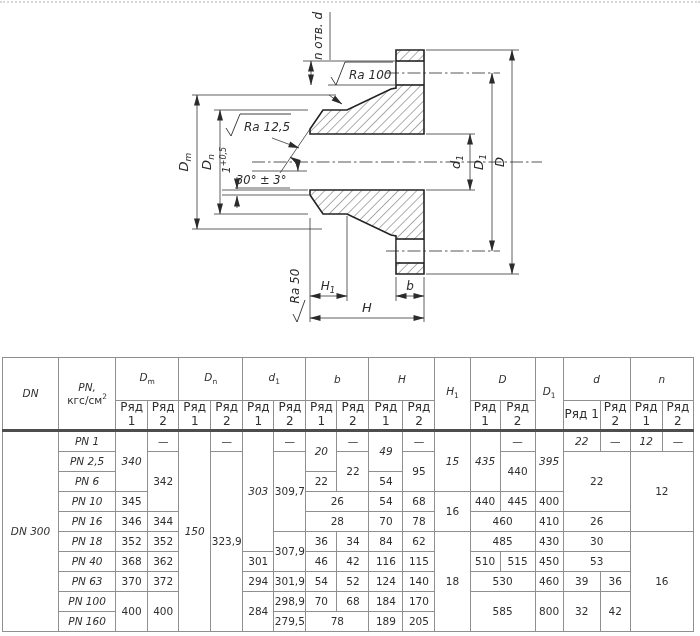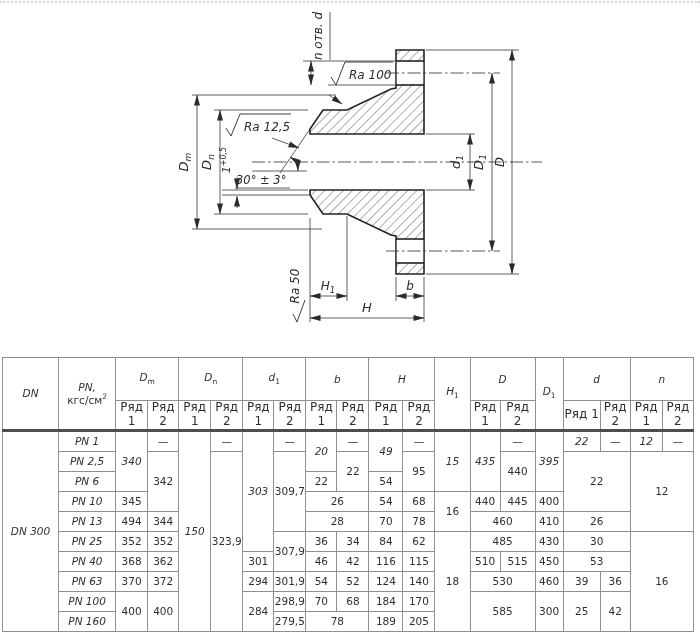--- a/index.html
+++ b/index.html
@@ -237,32 +237,32 @@
         <td>345</td>
         <td colspan="2">26</td>
         <td>54</td>
         <td>68</td>
         <td rowspan="2">16</td>
         <td>440</td>
         <td>445</td>
         <td>400</td>
       </tr>
       <tr>
-        <td class="it">PN 13</td>
-        <td>494</td>
+        <td class="it">PN 16</td>
+        <td>346</td>
         <td>344</td>
         <td colspan="2">28</td>
         <td>70</td>
         <td>78</td>
         <td colspan="2">460</td>
         <td>410</td>
         <td colspan="2">26</td>
       </tr>
       <tr>
-        <td class="it">PN 25</td>
+        <td class="it">PN 18</td>
         <td>352</td>
         <td>352</td>
         <td rowspan="2">307,9</td>
         <td>36</td>
         <td>34</td>
         <td>84</td>
         <td>62</td>
         <td rowspan="6">18</td>
         <td colspan="2">485</td>
         <td>430</td>
@@ -302,22 +302,22 @@
         <td class="it">PN 100</td>
         <td rowspan="2">400</td>
         <td rowspan="2">400</td>
         <td rowspan="2">284</td>
         <td>298,9</td>
         <td>70</td>
         <td>68</td>
         <td>184</td>
         <td>170</td>
         <td colspan="2" rowspan="2">585</td>
-        <td rowspan="2">300</td>
-        <td rowspan="2">25</td>
+        <td rowspan="2">800</td>
+        <td rowspan="2">32</td>
         <td rowspan="2">42</td>
       </tr>
       <tr>
         <td class="it">PN 160</td>
         <td>279,5</td>
         <td colspan="2">78</td>
         <td>189</td>
         <td>205</td>
       </tr>
     </tbody>

